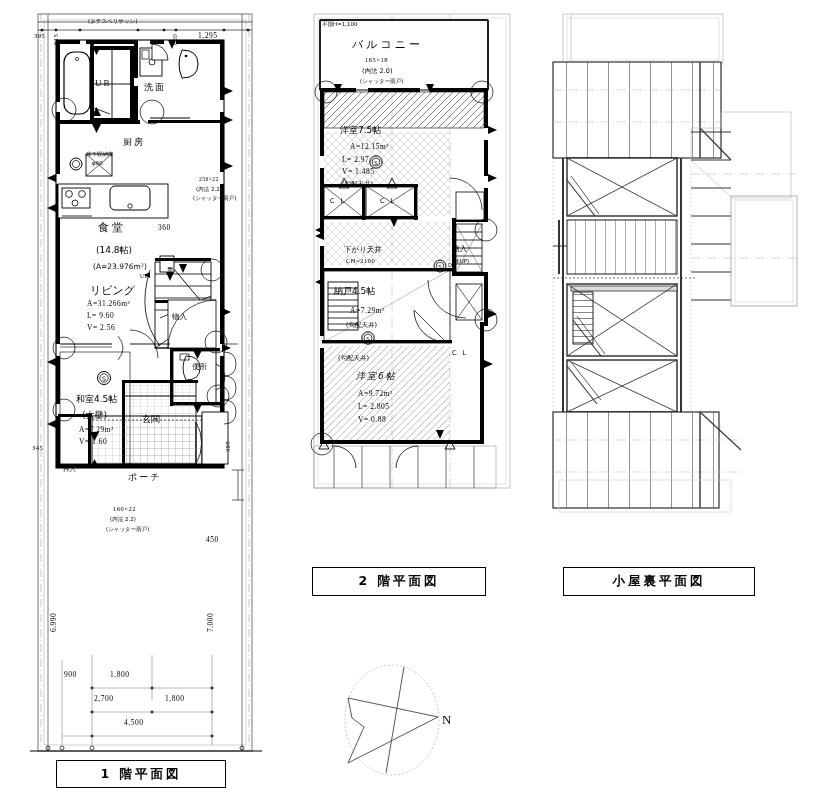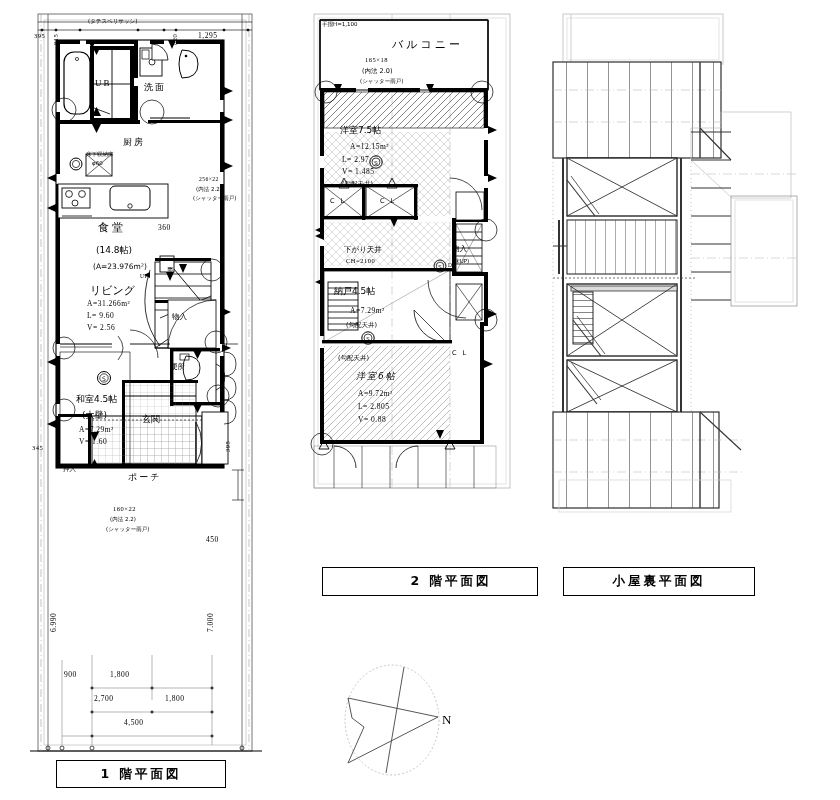--- a/index.html
+++ b/index.html
@@ -334,21 +334,21 @@
  <div class="t jp md" style="left:96px;top:246px;">(14.8帖)</div>
  <div class="t jp sm" style="left:93px;top:263px;">(A=23.976m²)</div>
  <div class="t jp lg" style="left:90px;top:285px;">リビング</div>
  <div class="t num sm" style="left:87px;top:300px;">A=31.266m²</div>
  <div class="t num sm" style="left:87px;top:312px;">L= 9.60</div>
  <div class="t num sm" style="left:87px;top:324px;">V= 2.56</div>
 
  <div class="t num tiny" style="left:140px;top:274px;">UP</div>
  <div class="t jp tiny rot90" style="left:168px;top:272px;">棚</div>
  <div class="t jp sm" style="left:172px;top:313px;">物入</div>
- <div class="t jp sm" style="left:170px;top:363px;">便所</div>
+ <div class="t jp sm" style="left:192px;top:363px;">便所</div>
 
  <div class="t jp md" style="left:76px;top:395px;">和室4.5帖</div>
  <div class="t jp md" style="left:82px;top:411px;text-align:right;">(大壁)</div>
  <div class="t num sm" style="left:79px;top:426px;">A=7.29m²</div>
  <div class="t num sm" style="left:79px;top:438px;">V= 1.60</div>
  <div class="t jp md" style="left:142px;top:415px;">玄関</div>
 
  <div class="t num xs" style="left:32px;top:445px;">345</div>
  <div class="t num xs rot90" style="left:225px;top:452px;">395</div>
  <div class="t jp xs" style="left:63px;top:466px;">押入</div>
@@ -550,21 +550,21 @@
   <g fill="none" stroke="#000" stroke-width=".7">
     <circle cx="26" cy="92" r="11"></circle>
     <circle cx="182" cy="92" r="11"></circle>
     <circle cx="186" cy="230" r="11"></circle>
     <circle cx="186" cy="320" r="11"></circle>
     <circle cx="22" cy="444" r="11"></circle>
   </g>
  </svg>
 
  <div class="t jp tiny" style="left:22px;top:22px;">手摺H=1,100</div>
- <div class="t jp lg sp3" style="left:52px;top:39px;margin-left:40px;">バルコニー</div>
+ <div class="t jp lg sp3" style="left:52px;top:39px;">バルコニー</div>
  <div class="t num xs" style="left:65px;top:57px;">165×18</div>
  <div class="t jp xs" style="left:62px;top:68px;">(内法 2.0)</div>
  <div class="t jp tiny" style="left:60px;top:79px;">(シャッター雨戸)</div>
 
  <div class="t jp md" style="left:40px;top:126px;">洋室7.5帖</div>
  <div class="t num sm" style="left:42px;top:143px;margin-left:8px;">A=12.15m²</div>
  <div class="t num sm" style="left:42px;top:156px;">L= 2.97</div>
  <div class="t num sm" style="left:42px;top:168px;">V= 1.485</div>
  <div class="t jp xs" style="left:42px;top:181px;">(勾配天井)</div>
 
@@ -582,21 +582,21 @@
  <div class="t num tiny" style="left:148px;top:263px;">DN</div>
 
  <div class="t jp xs" style="left:38px;top:355px;">(勾配天井)</div>
  <div class="t jp xs sp2" style="left:152px;top:350px;">C L</div>
  <div class="t jp md sp2" style="left:56px;top:372px;font-style:italic;">洋室6帖</div>
  <div class="t num sm" style="left:58px;top:390px;">A=9.72m²</div>
  <div class="t num sm" style="left:58px;top:403px;">L= 2.805</div>
  <div class="t num sm" style="left:58px;top:416px;">V= 0.88</div>
 </div>
 
-<div class="caption jp" style="left:322px;top:567px;width:172px;height:27px;padding-left:42px;">2 階平面図</div>
+<div class="caption jp" style="left:312px;top:567px;width:172px;height:27px;">2 階平面図</div>
 
 <div class="abs" style="left:545px;top:0;width:295px;height:540px;">
  <svg width="295" height="540" viewBox="0 0 295 540">
   <defs>
     <pattern id="vlines" width="21" height="10" patternUnits="userSpaceOnUse">
       <path d="M0,0 L0,10" stroke="#3a3a3a" stroke-width="1.1"></path>
     </pattern>
     <pattern id="vlines2" width="10" height="10" patternUnits="userSpaceOnUse">
       <path d="M0,0 L0,10" stroke="#3a3a3a" stroke-width="1"></path>
     </pattern>

